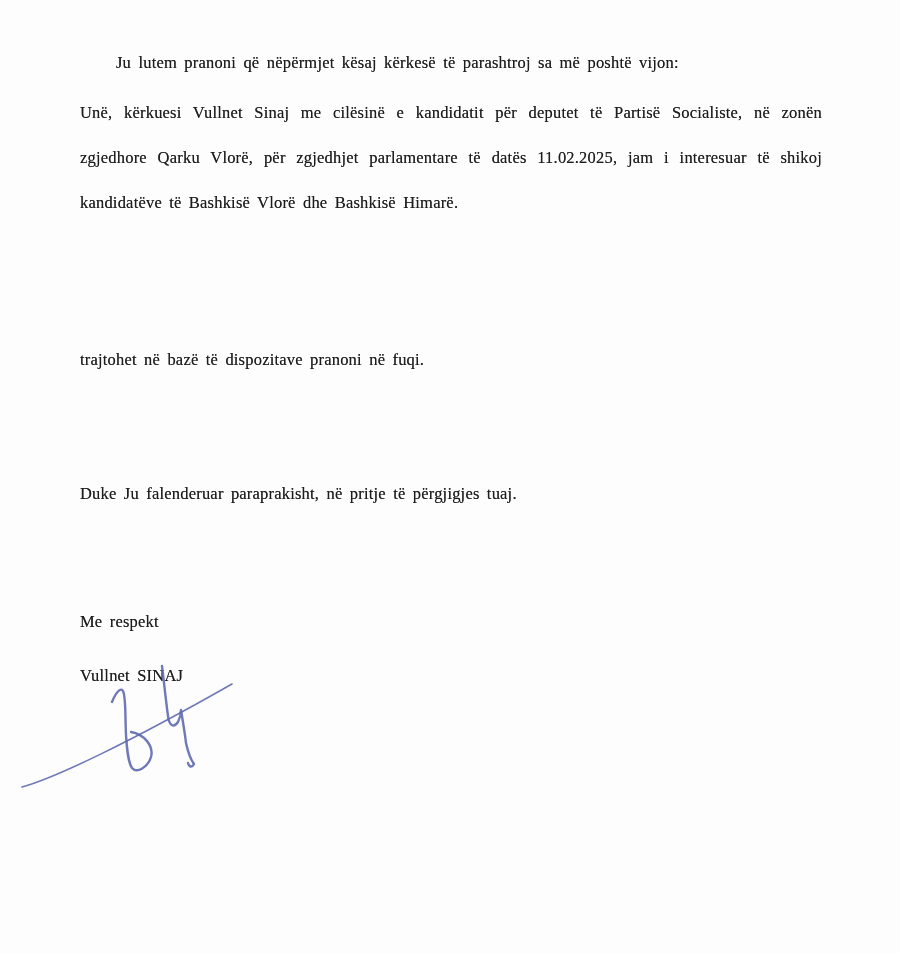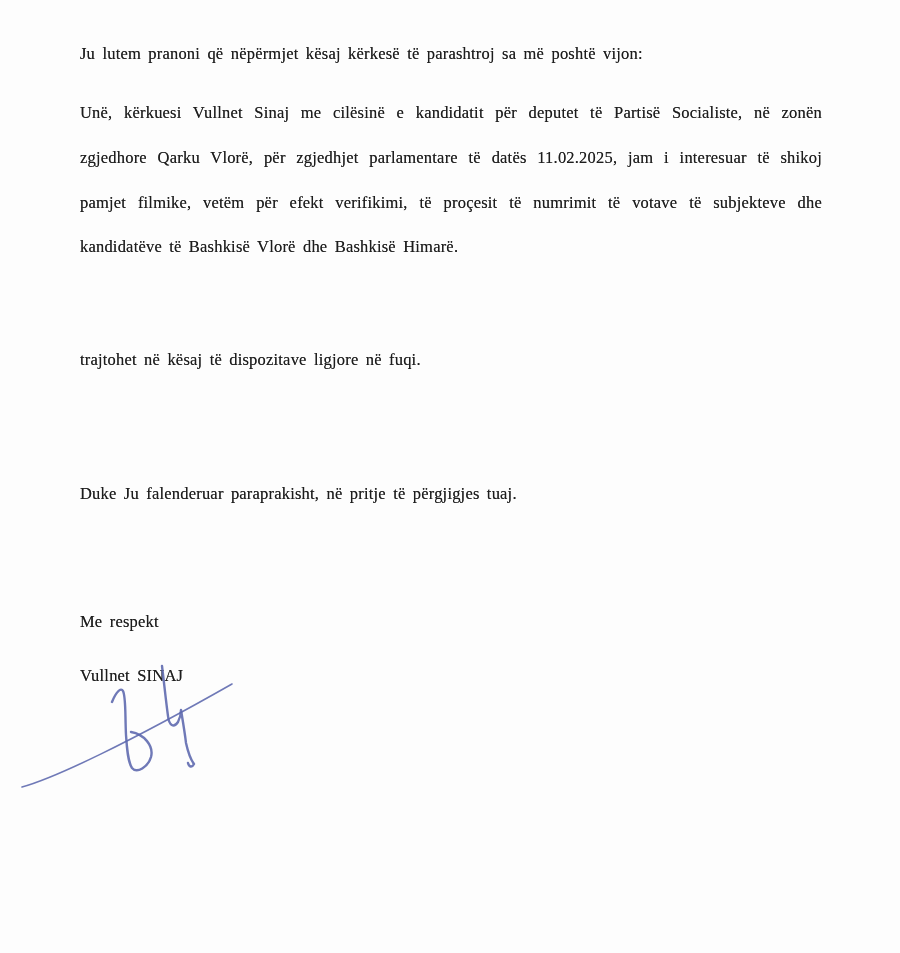--- a/index.html
+++ b/index.html
@@ -34,21 +34,21 @@
   .line-left{
     text-align:left;
     white-space:nowrap;
     word-spacing:3px;
   }
   .line-just{
     text-align:justify;
     text-align-last:justify;
     -moz-text-align-last:justify;
   }
-  .intro{top:32px;}
+  .intro{top:41px;margin-left:36px;}
   .body1{top:91px;}
   .body2{top:338px;}
   .thanks{top:472px;}
   .closing{top:600px;}
   .signatory{top:654px;}
   .signature-wrap{
     position:absolute;
     left:10px;top:652px;
     width:250px;height:150px;
     z-index:2;
@@ -68,26 +68,25 @@
 
 <div class="page">
 
   <div class="para intro">
     <span class="line line-left">Ju lutem pranoni që nëpërmjet kësaj kërkesë të parashtroj sa më poshtë vijon:</span>
   </div>
 
   <div class="para body1">
     <span class="line line-just">Unë, kërkuesi Vullnet Sinaj me cilësinë e kandidatit për deputet të Partisë Socialiste, në zonën</span>
     <span class="line line-just">zgjedhore Qarku Vlorë, për zgjedhjet parlamentare të datës 11.02.2025, jam i interesuar të shikoj</span>
-    <span class="line line-just">pamjet filmike, vetëm për efekt verifikimi, të proçesit të numrimit të votave të subjekteve dhe</span>
     <span class="line line-left">kandidatëve të Bashkisë Vlorë dhe Bashkisë Himarë.</span>
   </div>
 
   <div class="para body2">
-    <span class="line line-left">trajtohet në kësaj të dispozitave ligjore në fuqi.</span>
+    <span class="line line-left">trajtohet në bazë të dispozitave pranoni në fuqi.</span>
   </div>
 
   <div class="para thanks">
     <span class="line line-left">Duke Ju falenderuar paraprakisht, në pritje të përgjigjes tuaj.</span>
   </div>
 
   <div class="para closing">
     <span class="line line-left">Me respekt</span>
   </div>
 

